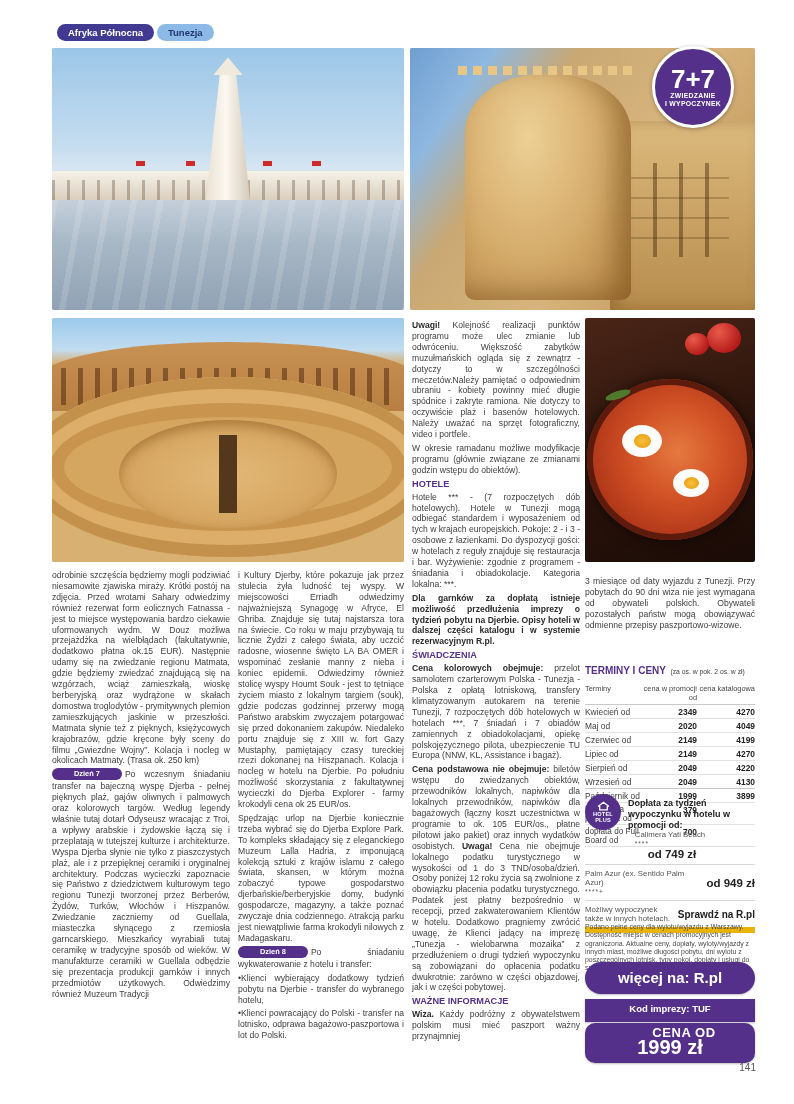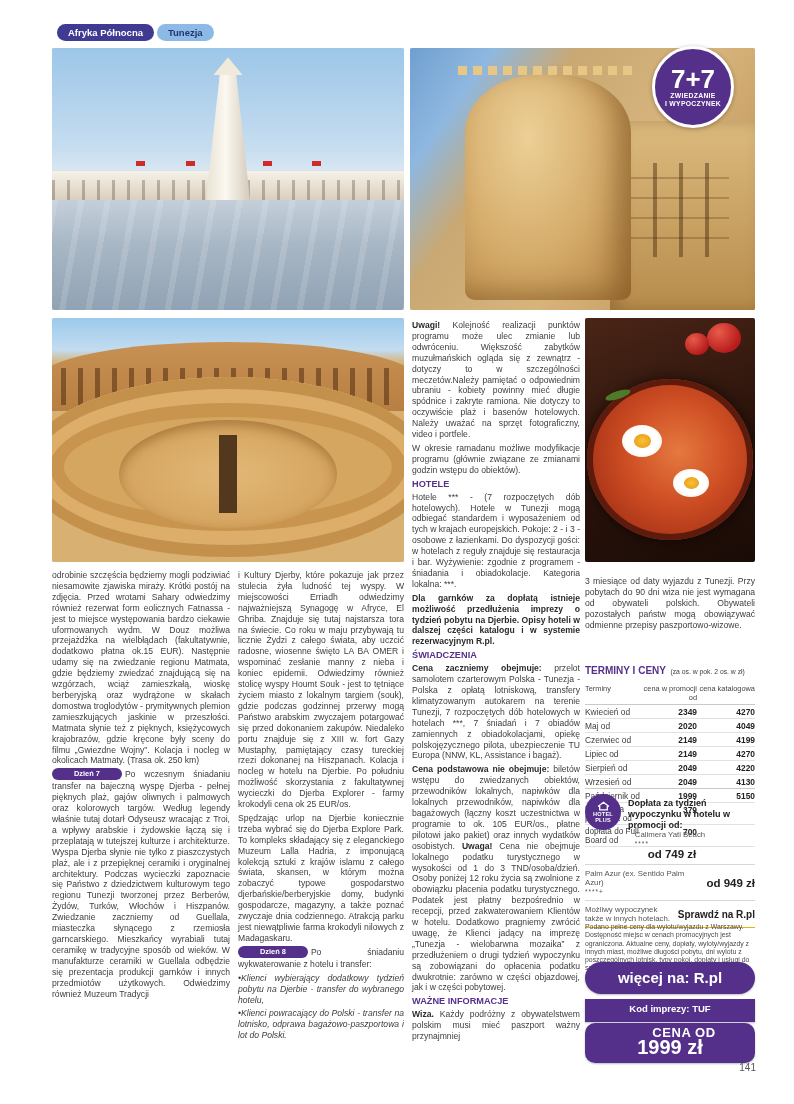--- a/index.html
+++ b/index.html
@@ -101,21 +101,21 @@
   
   .col { position:absolute; font-size:8.6px; line-height:10.9px; text-align:justify; color:#3d3d3d; }
   .col p { margin:0 0 3px; }
   .col1 { left:52px;  top:570px; width:178px; }
   .col2 { left:238px; top:570px; width:166px; }
   .col3 { left:412px; top:320px; width:168px; }
   .b { font-weight:bold; color:#2b2b2b; }
   .h-purple { color:#54308a; font-weight:bold; font-size:9.2px; margin:3px 0 2px; }
   .day-badge { display:inline-block; background:#54308a; color:#fff; font-size:7.4px; font-weight:bold;
      line-height:9px; padding:1px 22px 2px; border-radius:8px; margin-right:3px; position:relative; top:-1px; }
-  .bullet { margin:0;font-style:italic; }
+  .bullet { margin:0; }
 
   
   .sidebar { position:absolute; left:585px; top:576px; width:170px; height:520px; }
   .sb { position:absolute; left:0; right:0; }
   .visa-cont { top:0; font-size:8.6px; line-height:10.9px; text-align:justify; }
 
   .pt { top:84px; }
   .pt-title { color:#54308a; font-weight:bold; font-size:10px; }
   .pt-sub { font-size:6.8px; color:#3d3d3d; }
   .thead { display:flex; font-size:7.4px; color:#444; border-bottom:1px solid #c9c9c9;
@@ -130,21 +130,21 @@
   .hotelplus { top:212px; display:flex; align-items:flex-start; border-top:1px solid #c9c9c9; padding-top:5px; }
   .hp-circle { width:36px; height:36px; border-radius:50%; background:#54308a; color:#fff;
      display:flex; flex-direction:column; align-items:center; justify-content:center; flex:0 0 36px; }
   .hp-circle svg { display:block; margin-bottom:1px; }
   .hp-circle .t { font-size:5.6px; font-weight:bold; line-height:5.8px; letter-spacing:.2px; }
   .hp-title { font-size:9px; font-weight:bold; color:#222; margin-left:7px; line-height:11px; padding-top:4px; }
 
   .hotels { top:250px; }
   .hrow { display:flex; align-items:center; border-top:1px solid #d8d8d8; padding:4px 0; }
   .hrow:first-child { border-top:none;flex-direction:column; }
-  .hrow.last { border-bottom:1px solid #eab308; }
+  .hrow.last { border-bottom:6px solid #eab308; }
   .h-name { flex:1; font-size:7.8px; line-height:9px; color:#555; }
   .h-stars { font-size:6.5px; letter-spacing:1px; color:#555; }
   .h-price { font-size:11.5px; font-weight:bold; color:#222; white-space:nowrap; margin-left:4px; }
   .h-link { font-size:10px; font-weight:bold; color:#222; white-space:nowrap; margin-left:4px; }
 
   .fineprint { top:347px; font-size:6.9px; line-height:8.3px; color:#4a4a4a; text-align:left; }
 
   .cta { position:absolute; left:0; right:0; background:#54308a; color:#fff; text-align:center;
      font-weight:bold; box-shadow:0 1px 2px rgba(0,0,0,.25); }
   .cta1 { top:386px; height:32px; border-radius:16px; font-size:15px; line-height:32px; }
@@ -221,21 +221,21 @@
     <p class="bullet">•Klienci powracający do Polski - transfer na lotnisko, odprawa bagażowo-paszportowa i lot do Polski.</p>
   </div>
 
   <div class="col col3">
     <p><span class="b">Uwagi!</span><span> Kolejność realizacji punktów programu może ulec zmianie lub odwróceniu. Większość zabytków muzułmańskich ogląda się z zewnątrz - dotyczy to w szczególności meczetów.Należy pamiętać o odpowiednim ubraniu - kobiety powinny mieć długie spódnice i zakryte ramiona. Nie dotyczy to oczywiście plaż i basenów hotelowych. Należy uważać na sprzęt fotograficzny, video i portfele.</span></p>
     <p>W okresie ramadanu możliwe modyfikacje programu (głównie związane ze zmianami godzin wstępu do obiektów).</p>
     <div class="h-purple">HOTELE</div>
     <p>Hotele *** - (7 rozpoczętych dób hotelowych). Hotele w Tunezji mogą odbiegać standardem i wyposażeniem od tych w krajach europejskich. Pokoje: 2 - i 3 - osobowe z łazienkami. Do dyspozycji gości: w hotelach z reguły znajduje się restauracja i bar. Wyżywienie: zgodnie z programem - śniadania i obiadokolacje. Kategoria lokalna: ***.</p>
     <p class="b">Dla garnków za dopłatą istnieje możliwość przedłużenia imprezy o tydzień pobytu na Djerbie. Opisy hoteli w dalszej części katalogu i w systemie rezerwacyjnym R.pl.</p>
     <div class="h-purple">ŚWIADCZENIA</div>
-    <p><span class="b">Cena zaczniemy obejmuje:</span><span> przelot samolotem czarterowym Polska - Tunezja - Polska z opłatą lotniskową, transfery klimatyzowanym autokarem na terenie Tunezji, 7 rozpoczętych dób hotelowych w hotelach ***, 7 śniadań i 7 obiadów zamiennych z obiadokolacjami, opiekę polskojęzycznego pilota, ubezpieczenie TU Europa (NNW, KL, Assistance i bagaż).</span></p>
+    <p><span class="b">Cena kolorowych obejmuje:</span><span> przelot samolotem czarterowym Polska - Tunezja - Polska z opłatą lotniskową, transfery klimatyzowanym autokarem na terenie Tunezji, 7 rozpoczętych dób hotelowych w hotelach ***, 7 śniadań i 7 obiadów zamiennych z obiadokolacjami, opiekę polskojęzycznego pilota, ubezpieczenie TU Europa (NNW, KL, Assistance i bagaż).</span></p>
     <p><span class="b">Cena podstawowa nie obejmuje:</span><span> biletów wstępu do zwiedzanych obiektów, przewodników lokalnych, napiwków dla lokalnych przewodników, napiwków dla bagażowych (łączny koszt uczestnictwa w programie to ok. 105 EUR/os., płatne pilotowi jako pakiet) oraz innych wydatków osobistych. </span><span class="b">Uwaga!</span><span> Cena nie obejmuje lokalnego podatku turystycznego w wysokości od 1 do 3 TND/osoba/dzień. Osoby poniżej 12 roku życia są zwolnione z obowiązku płacenia podatku turystycznego. Podatek jest płatny bezpośrednio w recepcji, przed zakwaterowaniem Klientów w hotelu. Dodatkowo pragniemy zwrócić uwagę, że Klienci jadący na imprezę „Tunezja - wielobarwna mozaika” z przedłużeniem o drugi tydzień wypoczynku są zobowiązani do opłacenia podatku dwukrotnie: zarówno w części objazdowej, jak i w części pobytowej.</span></p>
     <div class="h-purple">WAŻNE INFORMACJE</div>
     <p><span class="b">Wiza.</span><span> Każdy podróżny z obywatelstwem polskim musi mieć paszport ważny przynajmniej</span></p>
   </div>
 
   <div class="sidebar">
 
     <div class="sb visa-cont">3 miesiące od daty wyjazdu z Tunezji. Przy pobytach do 90 dni wiza nie jest wymagana od obywateli polskich. Obywateli pozostałych państw mogą obowiązywać odmienne przepisy paszportowo-wizowe.</div>
 
     <div class="sb pt">
@@ -274,21 +274,21 @@
           <span class="c-cat">4220</span>
         </div>
       <div class="trow">
           <span class="c-term">Wrzesień od</span>
           <span class="c-promo">2049</span>
           <span class="c-cat">4130</span>
         </div>
       <div class="trow">
           <span class="c-term">Październik od</span>
           <span class="c-promo">1999</span>
-          <span class="c-cat">5150</span>
+          <span class="c-cat">3899</span>
         </div>
       <div class="trow extra">
           <span class="c-term">Dopłata za pok. 1 os. od</span>
           <span class="c-promo">379</span>
           <span class="c-cat"></span>
         </div>
       <div class="trow extra">
           <span class="c-term">dopłata do Full Board od</span>
           <span class="c-promo">700</span>
           <span class="c-cat"></span>

